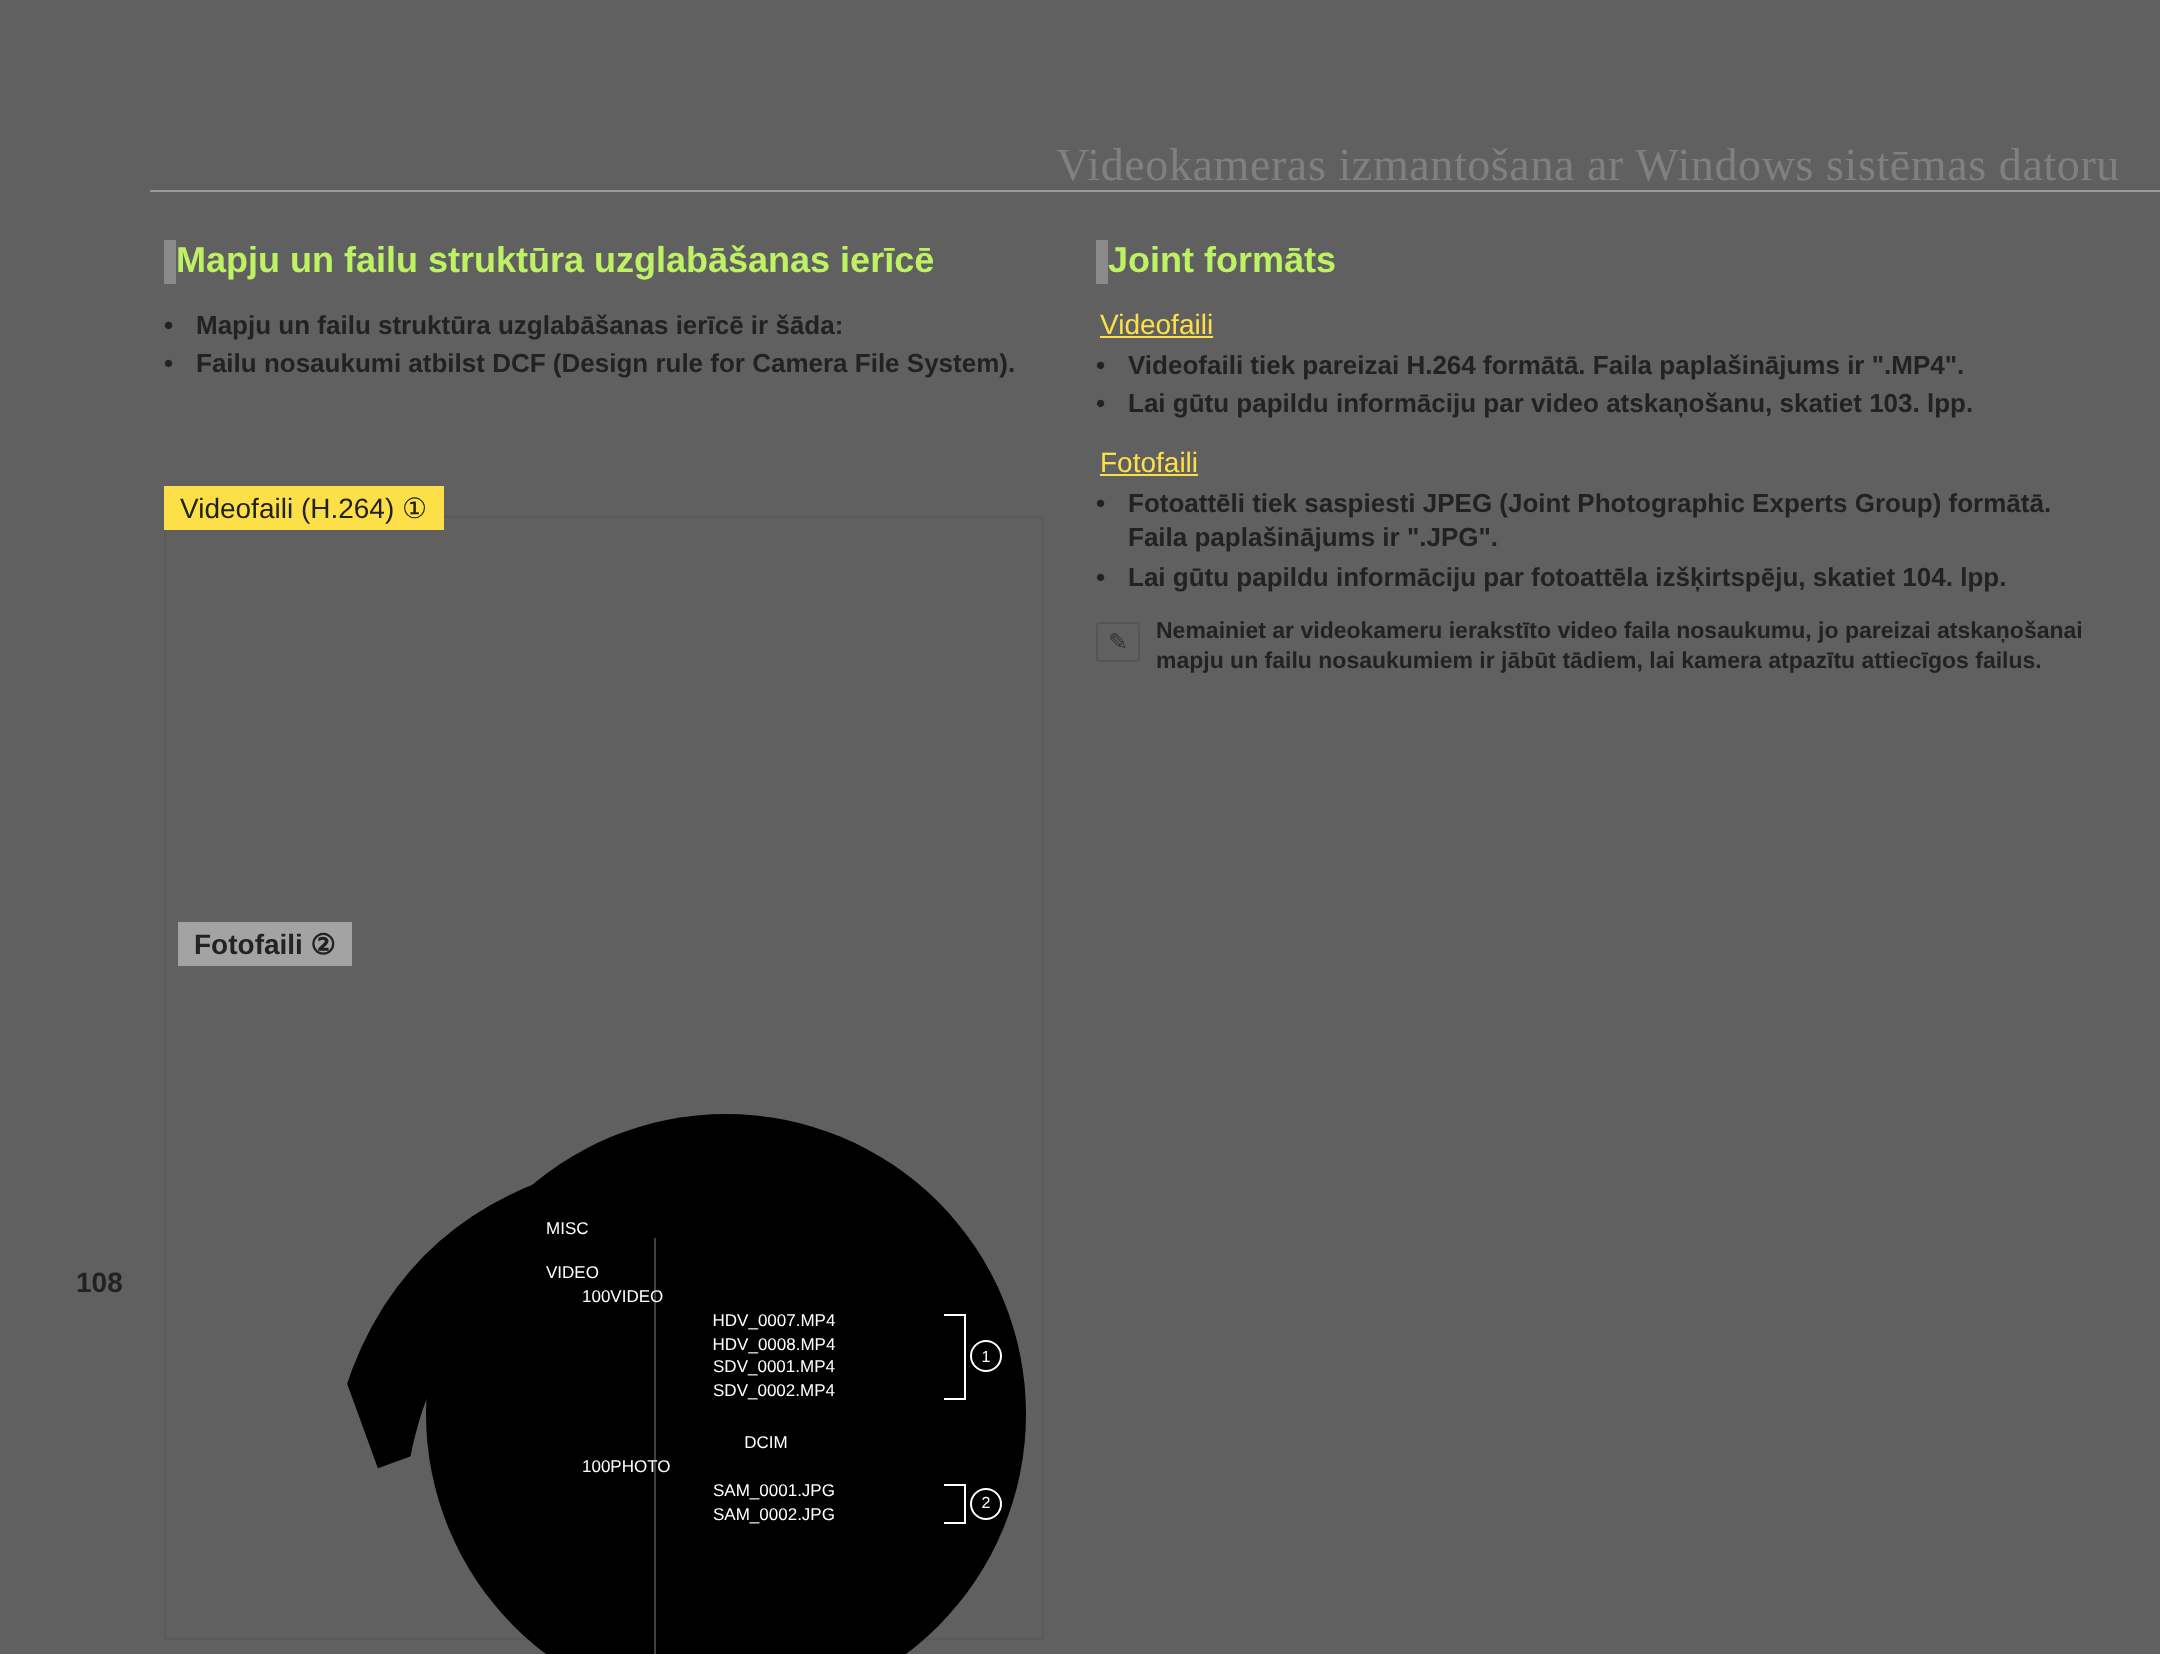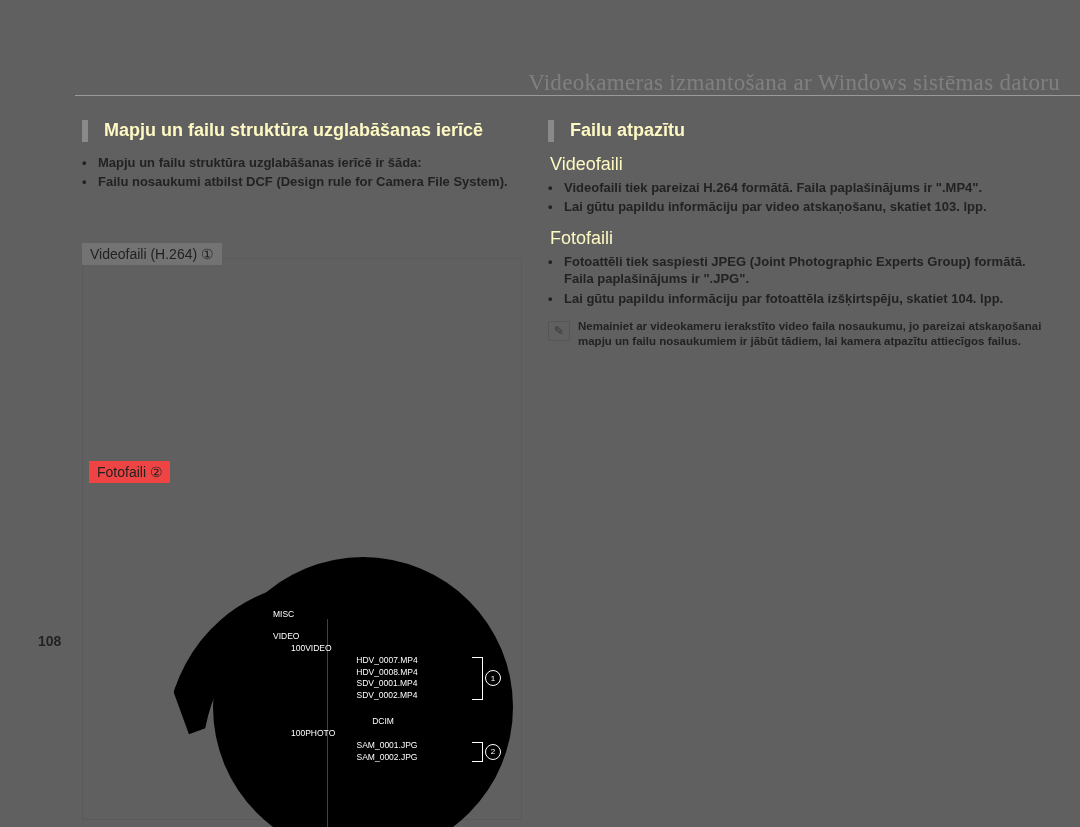--- a/index.html
+++ b/index.html
@@ -43,23 +43,23 @@
   }
   .col-right {
     position: absolute;
     left: 548px;
     top: 120px;
     width: 510px;
   }
   .sect-head {
     font-size: 18px;
     font-weight: bold;
-    color: #fef9c3;
+    color: #bef264;
     border-left: 6px solid #8a8a8a;
-    padding-left: 16px;
+    padding-left: 0;
     margin-bottom: 12px;
     line-height: 1.2;
   }
   .bullet-list {
     font-size: 13px;
     font-weight: bold;
     color: #222;
     line-height: 1.35;
     margin: 0 0 12px 0;
     padding: 0;
@@ -67,30 +67,31 @@
   .bullet-list .item {
     display: flex;
     margin-bottom: 2px;
   }
   .bullet-list .b {
     width: 16px;
     flex: 0 0 16px;
   }
   .sublabel {
     display: inline-block;
-    background: #737373;
+    background: #fde047;
     color: #222;
     font-size: 14px;
     padding: 3px 8px;
     margin-top: 6px;
   }
   .right-sub {
-    color: #fef9c3;
-    font-size: 18px;
+    color: #fde047;
+    font-size: 14px;
     margin: 8px 0 4px 2px;
+    text-decoration: underline;
   }
   .box {
     position: absolute;
     left: 82px;
     top: 258px;
     width: 438px;
     height: 560px;
     border: 1px solid #5a5a5a;
   }
   .box .inner-video-label {
@@ -219,21 +220,21 @@
         </div>
       <div class="item">
           <span class="b">•</span>
           <span>Failu nosaukumi atbilst DCF (Design rule for Camera File System).</span>
         </div>
     </div>
   </div>
 
   <div class="box">
     <span class="sublabel inner-video-label">Videofaili (H.264) ①</span>
-    <span class="sublabel inner-photo-label" style="background:#ef4444;">Fotofaili ②</span>
+    <span class="sublabel inner-photo-label" style="background:#a3a3a3;font-weight:bold;">Fotofaili ②</span>
 
     <div class="disc">
       <div class="disc-tail">
         <svg viewBox="0 0 180 120">
           <path d="M0,110 Q60,10 180,40" stroke="#000" stroke-width="40" fill="none" stroke-linecap="round"></path>
         </svg>
       </div>
       <div class="tree">
         <div class="vline"></div>
         <div class="lvl1">MISC</div>
@@ -255,21 +256,21 @@
           <div class="lvl3">SAM_0001.JPG</div>
           <div class="lvl3">SAM_0002.JPG</div>
           <div class="bracket"></div>
           <div class="circ-num">2</div>
         </div>
       </div>
     </div>
   </div>
 
   <div class="col-right">
-    <div class="sect-head">Failu atpazītu</div>
+    <div class="sect-head">Joint formāts</div>
 
     <div class="right-sub">Videofaili</div>
     <div class="bullet-list">
       <div class="item">
           <span class="b">•</span>
           <span>Videofaili tiek pareizai H.264 formātā. Faila paplašinājums ir ".MP4".</span>
         </div>
       <div class="item">
           <span class="b">•</span>
           <span>Lai gūtu papildu informāciju par video atskaņošanu, skatiet 103. lpp.</span>

